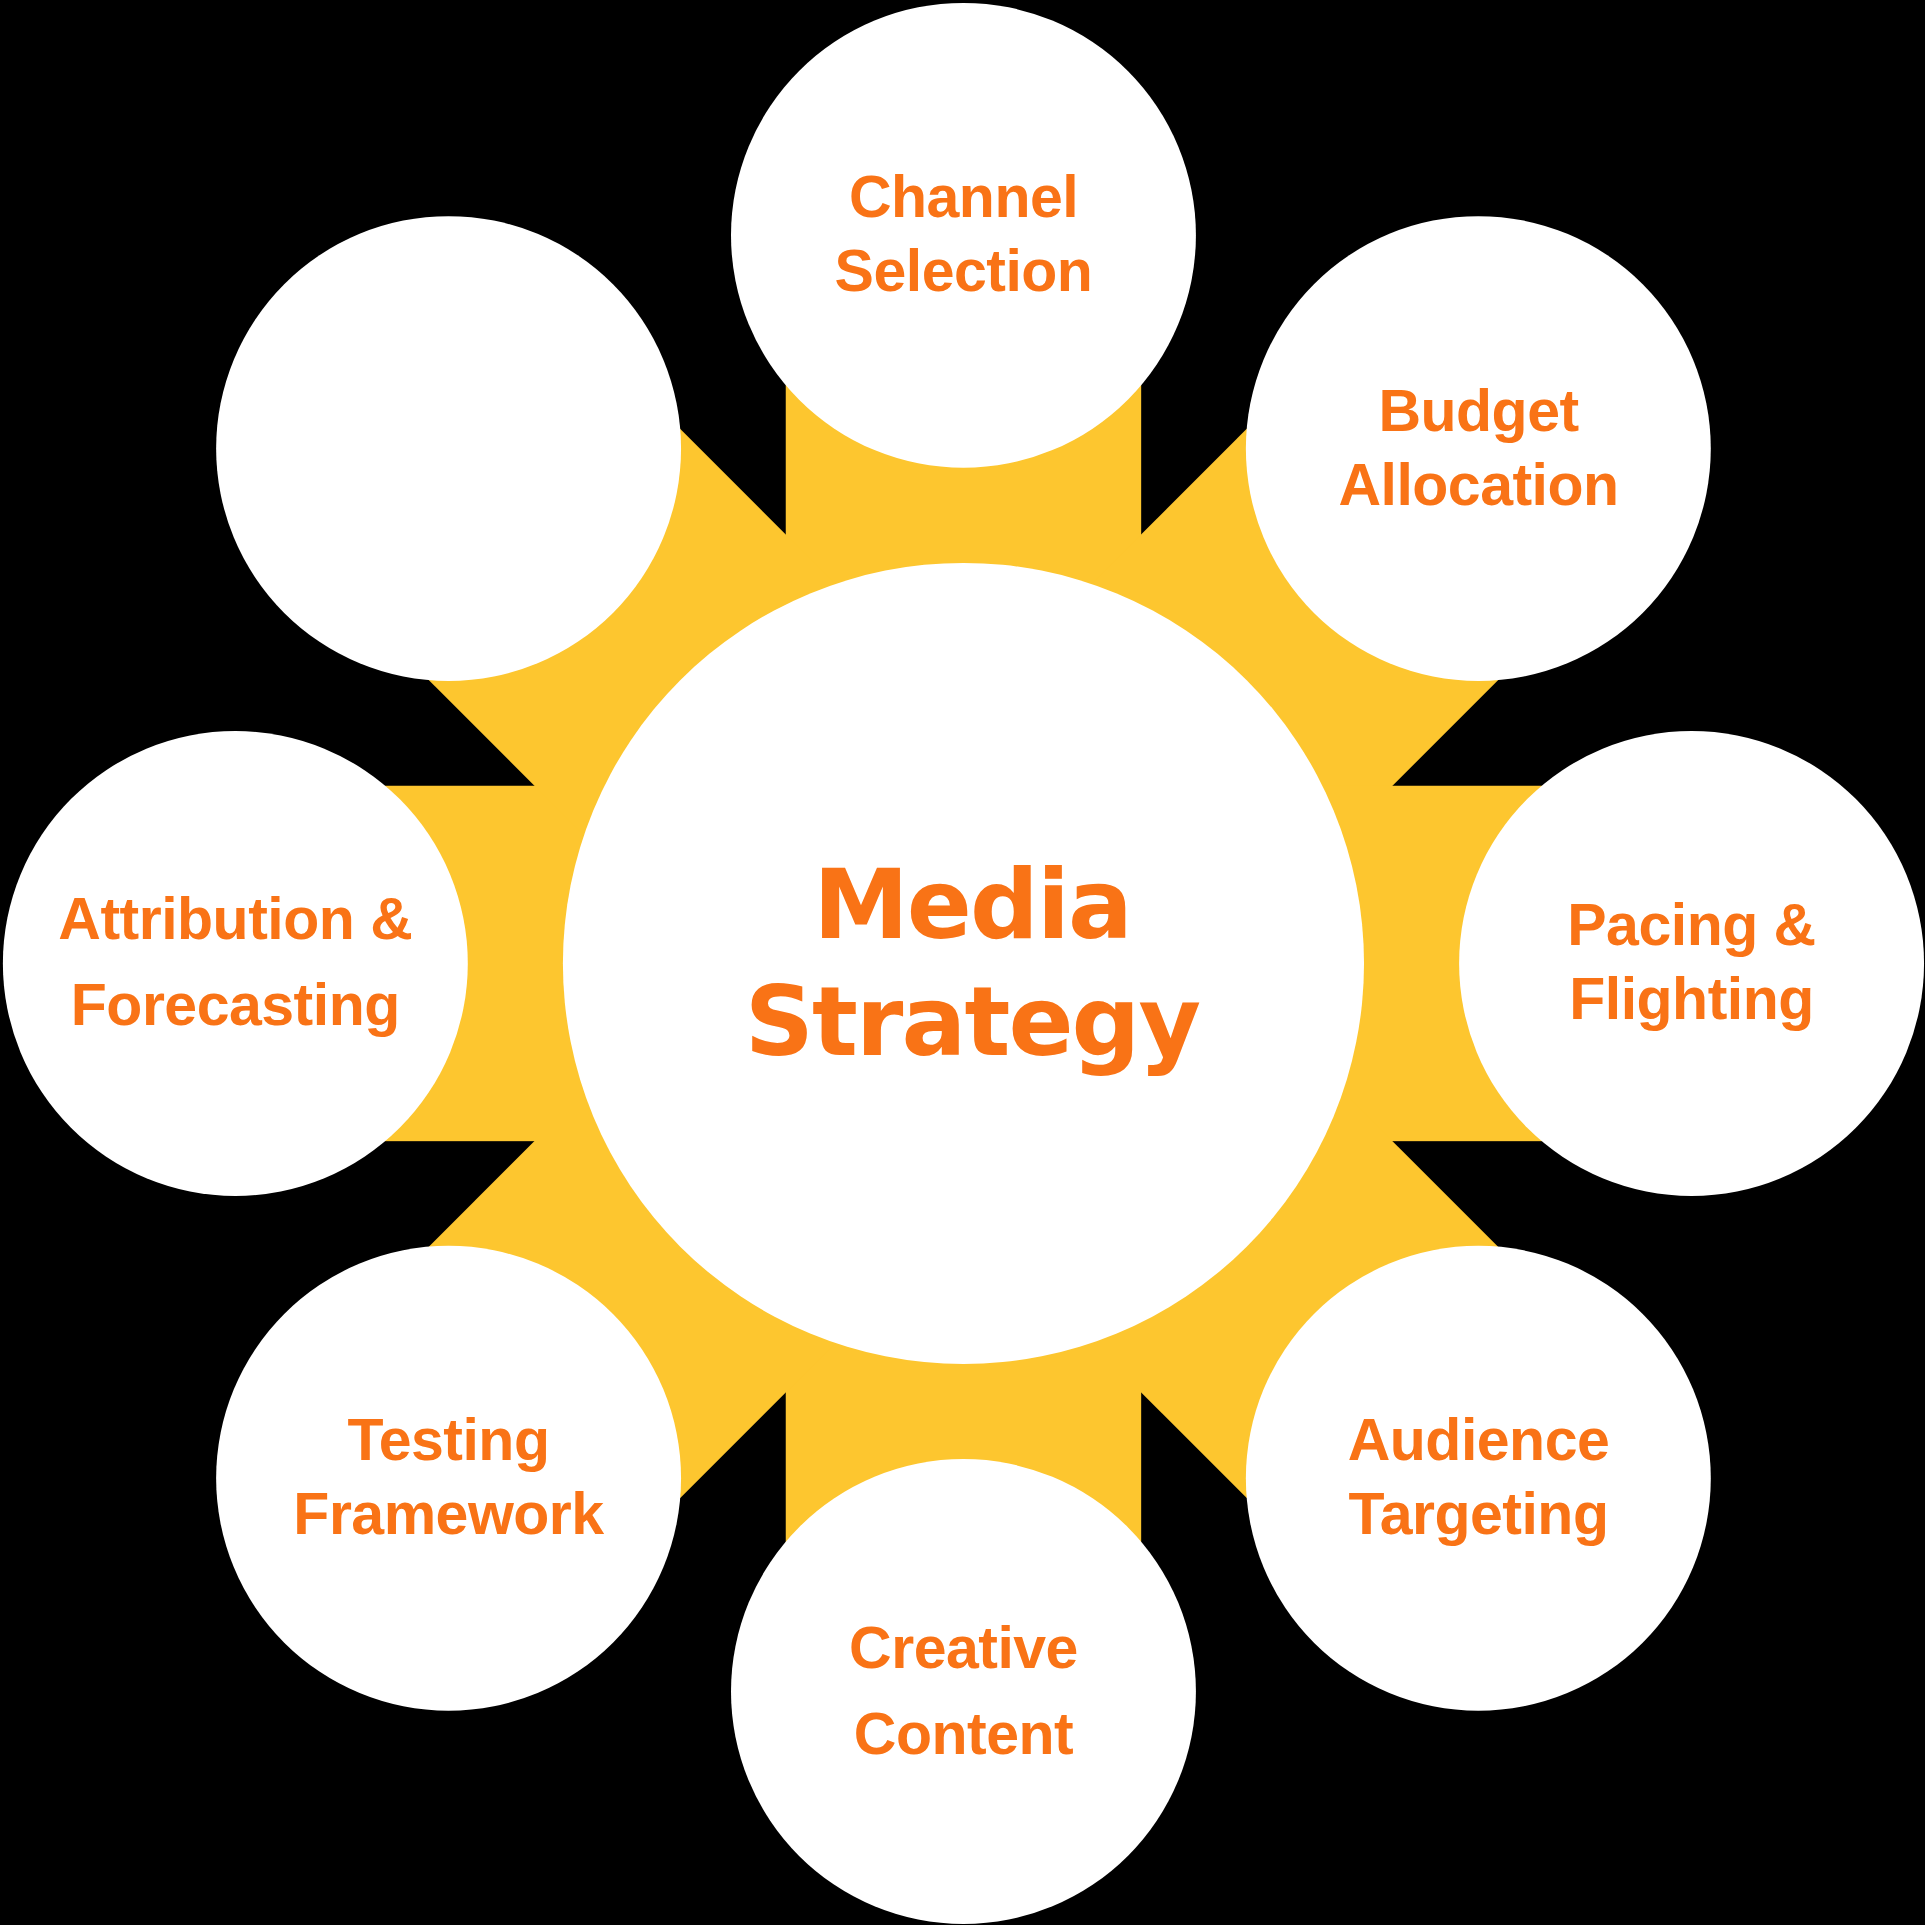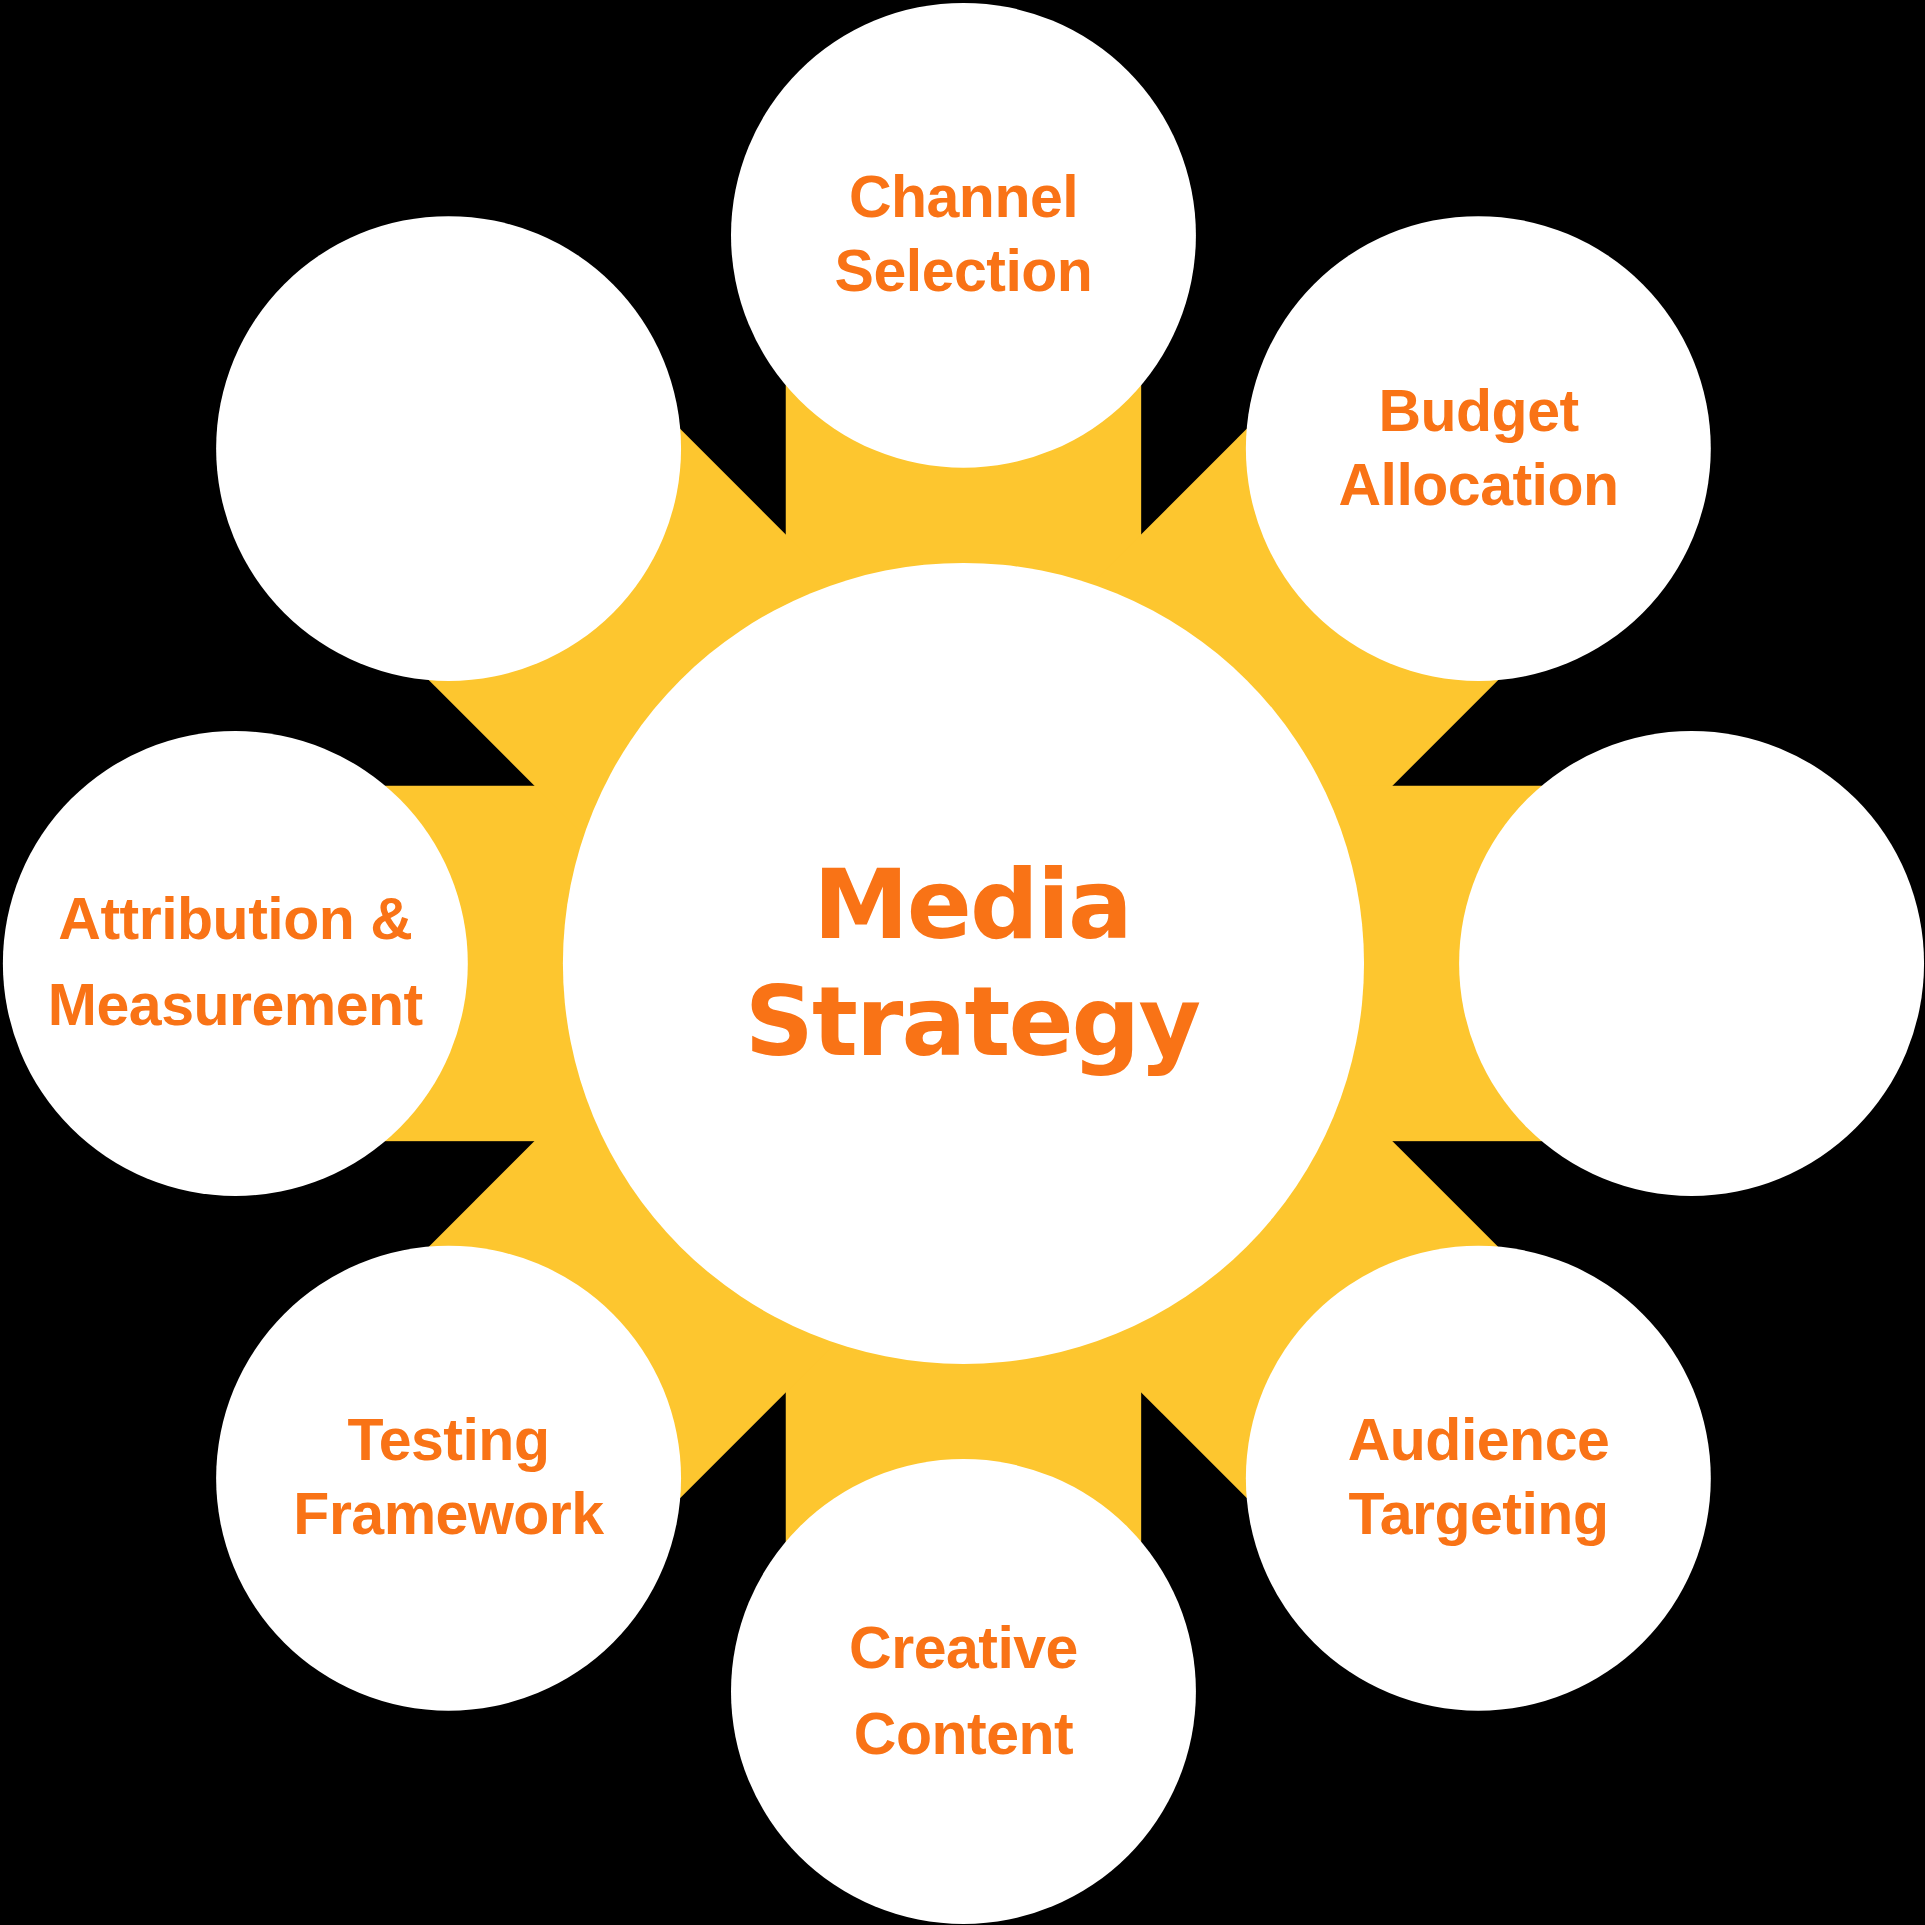--- a/index.html
+++ b/index.html
@@ -93,36 +93,40 @@
   <div class="label sat-label" style="left:733px; top:91px;">
     <div class="line">Channel</div>
     <div class="line">Selection</div>
   </div>
 
   <div class="label sat-label" style="left:1248px; top:305px;">
     <div class="line">Budget</div>
     <div class="line">Allocation</div>
   </div>
 
+  <div class="label sat-label" style="left:1461px; top:819px;">
+    <div class="line">Pacing &amp;</div>
+    <div class="line">Flighting</div>
+  </div>
 
   <div class="label sat-label" style="left:1248px; top:1334px;">
     <div class="line">Audience</div>
     <div class="line">Targeting</div>
   </div>
 
   <div class="label sat-label" style="left:733px; top:1548px;gap:12px;">
     <div class="line">Creative</div>
     <div class="line">Content</div>
   </div>
 
   <div class="label sat-label" style="left:218px; top:1334px;">
     <div class="line">Testing</div>
     <div class="line">Framework</div>
   </div>
 
   <div class="label sat-label" style="left:4.8px; top:819px;gap:12px;">
     <div class="line">Attribution &amp;</div>
-    <div class="line">Measurement</div>
+    <div class="line">Forecasting</div>
   </div>
 
 
 </div>
 
 
 </body></html>

